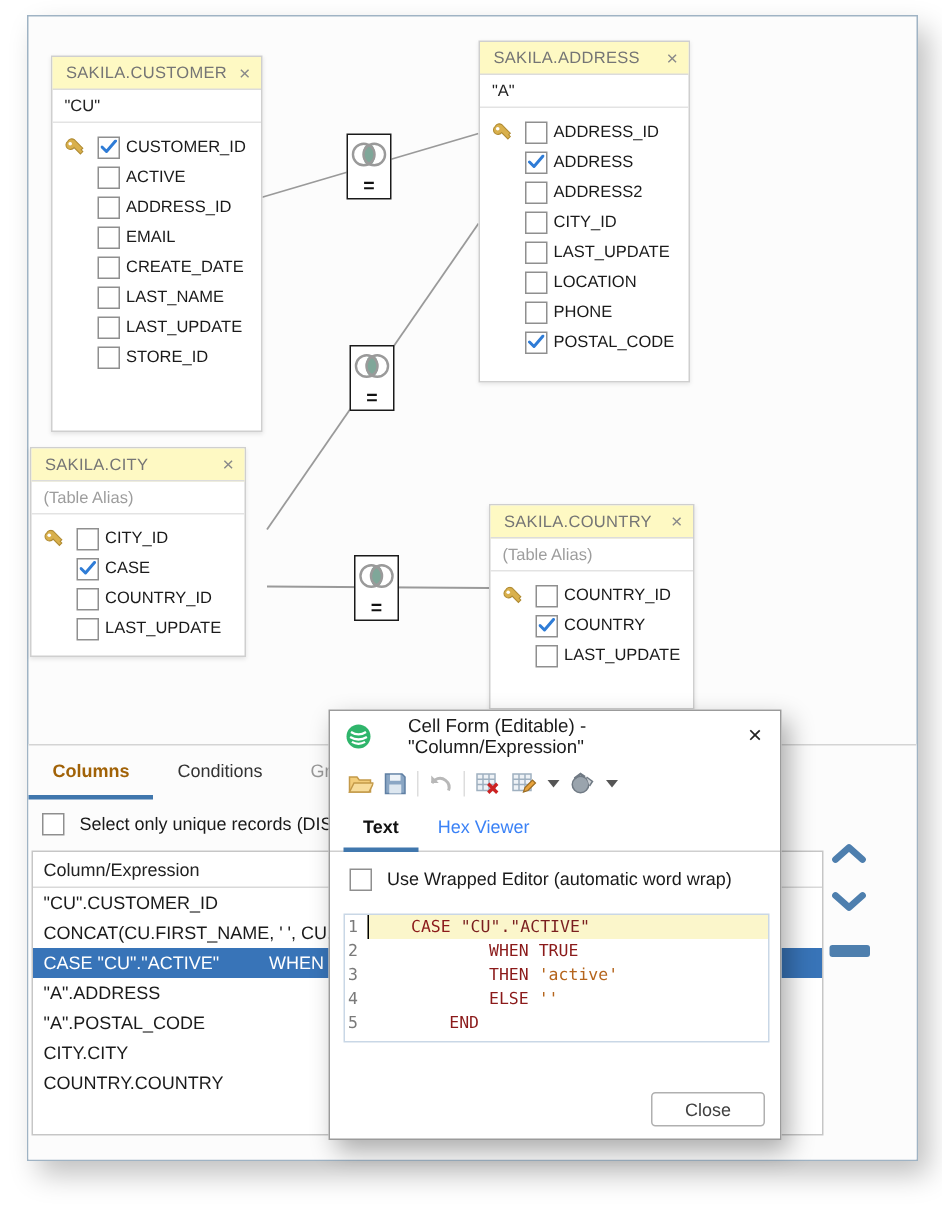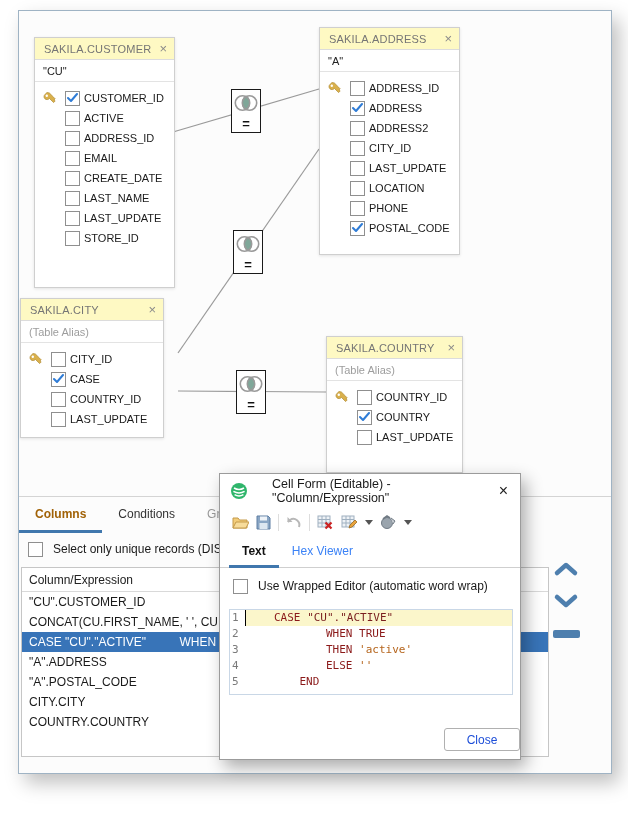--- a/index.html
+++ b/index.html
@@ -63,23 +63,23 @@
   .editor{position:absolute;left:9px;top:135px;width:284px;height:86px;border:1px solid #c9d7e6;
           background:#fff;font-family:"DejaVu Sans Mono", monospace;font-size:11px;overflow:hidden;
           box-sizing:border-box;}
   .eline{display:flex;height:16px;line-height:16px;}
   .enum{width:13px;padding-left:2px;color:#7a7a7a;flex:none;background:#fff;}
   .ecode{flex:1;white-space:pre;color:#222;}
   .eline.current .ecode{background:#fbf6cb;border-left:1px solid #000;}
   .seg-kw{color:#8b1a1a;padding-left:28px;}
   .seg-ident{color:#7a1f1f;}
   .seg-str{color:#b5651d;}
-  .dlg-close{position:absolute;right:0;bottom:8px;width:76px;height:23px;background:#fff;
+  .dlg-close{position:absolute;right:10px;bottom:8px;width:76px;height:23px;background:#fff;
              border:1px solid #b0b0b0;border-radius:3px;font-size:12px;
-             font-family:"Liberation Sans", sans-serif;color:#1d4ed8;}
+             font-family:"Liberation Sans", sans-serif;color:#404040;}
 </style>
 </head>
 <body>
 
 <div class="page">
   <div class="window">
 
     <div class="diagram">
       <svg class="lines-svg" width="592" height="485">
         <line x1="154" y1="121" x2="300" y2="78" stroke="#9a9a9a" stroke-width="1.2"></line>

